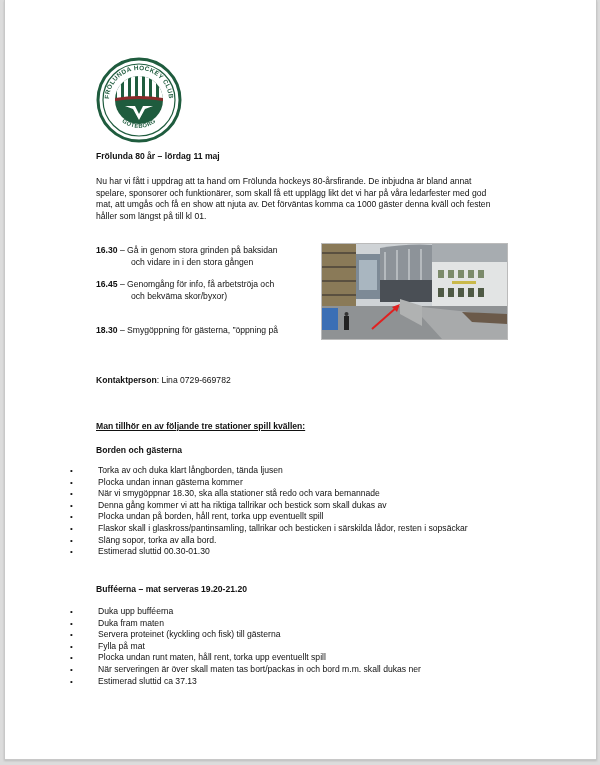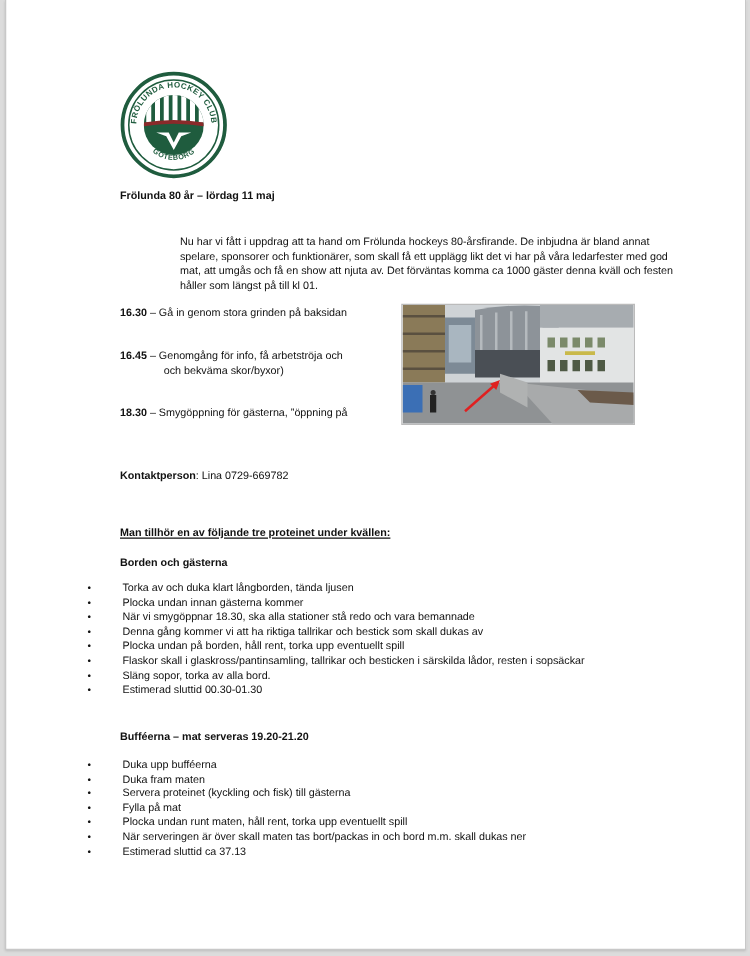--- a/index.html
+++ b/index.html
@@ -35,21 +35,21 @@
       height: 88px;
     }
     .txt {
       font-size: 8.6px;
       line-height: 11.6px;
       white-space: nowrap;
     }
     .bold { font-weight: bold; }
     .underline { text-decoration: underline; }
     .title { left: 91px; top: 151px; }
-    .intro { left: 91px; top: 188px; width: 440px; white-space: normal; margin-left: 48px; }
+    .intro { left: 91px; top: 176px; width: 440px; white-space: normal; }
     .intro p { margin: 0; }
     .sched { left: 91px; }
     .sched .time { font-weight: bold; }
     .sched .indent { padding-left: 35px; display: block; }
     .sched .indent2 { padding-left: 25px; display: block; }
     .photo {
       left: 316px;
       top: 243px;
       width: 185px;
       height: 95px;
@@ -119,20 +119,21 @@
   <div class="abs txt intro">
     <p>Nu har vi fått i uppdrag att ta hand om Frölunda hockeys 80-årsfirande. De inbjudna är bland annat</p>
     <p>spelare, sponsorer och funktionärer, som skall få ett upplägg likt det vi har på våra ledarfester med god</p>
     <p>mat, att umgås och få en show att njuta av. Det förväntas komma ca 1000 gäster denna kväll och festen</p>
     <p>håller som längst på till kl 01.</p>
   </div>
 
   <div class="abs txt sched" style="top:245px">
     <span class="time">16.30</span>
     <span>– Gå in genom stora grinden på baksidan</span>
+    <span class="indent">och vidare in i den stora gången</span>
   </div>
 
   <div class="abs txt sched" style="top:279px">
     <span class="time">16.45</span>
     <span>– Genomgång för info, få arbetströja och</span>
     <span class="indent">och bekväma skor/byxor)</span>
   </div>
 
   <div class="abs txt sched" style="top:325px">
     <span class="time">18.30</span>
@@ -189,21 +190,21 @@
 
       <line x1="50" y1="85" x2="75" y2="63" stroke="#e02020" stroke-width="2"></line>
       <polygon points="78,60 70,63 75,68" fill="#e02020"></polygon>
     </svg>
   </div>
 
   <div class="abs txt" style="left:91px; top:375px">
     <span class="bold">Kontaktperson</span><span>: Lina 0729-669782</span>
   </div>
 
-  <div class="abs txt bold underline" style="left:91px; top:421px">Man tillhör en av följande tre proteinet under kvällen:</div>
+  <div class="abs txt bold underline" style="left:91px; top:421px">Man tillhör en av följande tre stationer spill kvällen:</div>
 
   <div class="abs txt bold" style="left:91px; top:445px">Borden och gästerna</div>
 
   <ul class="bullets" style="top:465px">
     <li><span class="dot">•</span><span>Torka av och duka klart långborden, tända ljusen</span></li>
     <li><span class="dot">•</span><span>Plocka undan innan gästerna kommer</span></li>
     <li><span class="dot">•</span><span>När vi smygöppnar 18.30, ska alla stationer stå redo och vara bemannade</span></li>
     <li><span class="dot">•</span><span>Denna gång kommer vi att ha riktiga tallrikar och bestick som skall dukas av</span></li>
     <li><span class="dot">•</span><span>Plocka undan på borden, håll rent, torka upp eventuellt spill</span></li>
     <li><span class="dot">•</span><span>Flaskor skall i glaskross/pantinsamling, tallrikar och besticken i särskilda lådor, resten i sopsäckar</span></li>

